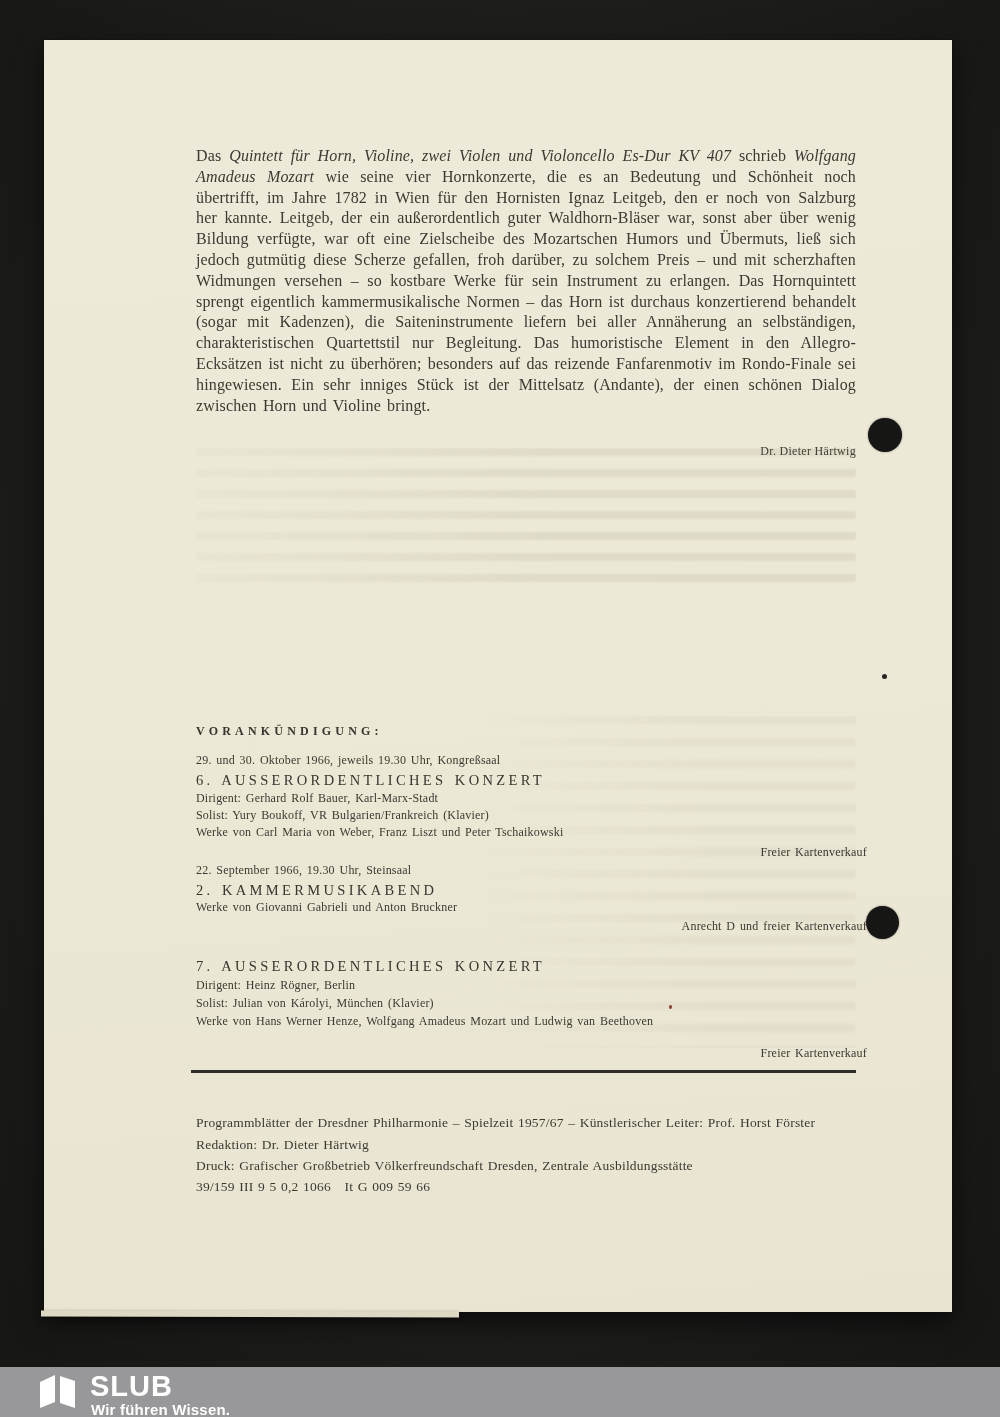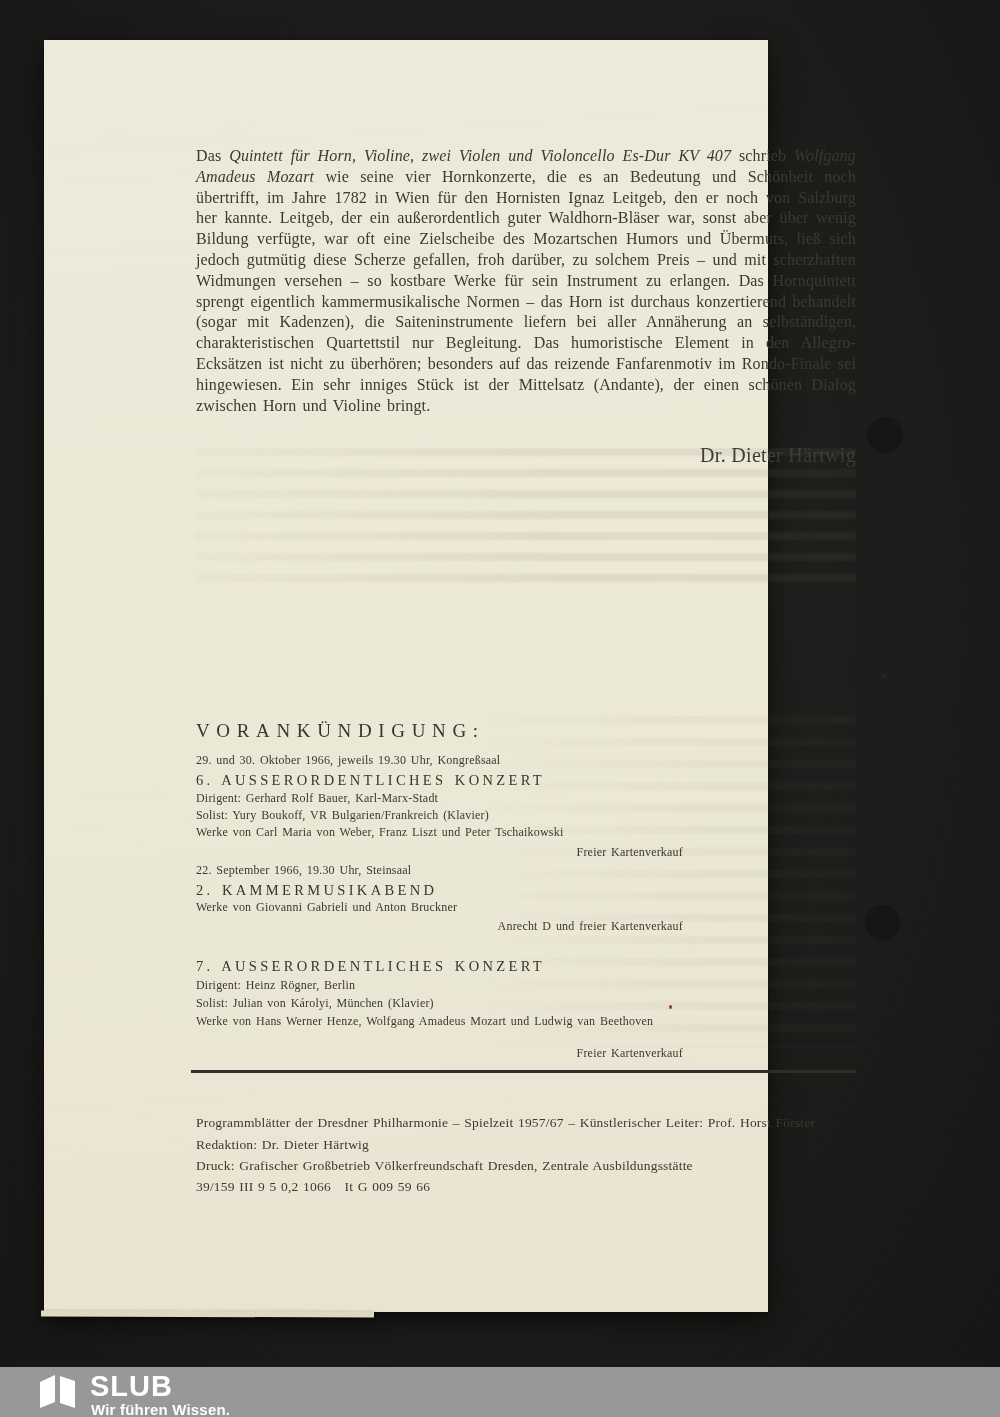--- a/index.html
+++ b/index.html
@@ -3,59 +3,60 @@
 <meta charset="utf-8">
 <style>
   html,body{margin:0;padding:0;}
   body{
     width:1000px;height:1417px;position:relative;overflow:hidden;
     background:radial-gradient(ellipse at 50% 42%, #242422 0%, #1b1b1a 68%, #161615 100%);
     font-family:"Liberation Serif","DejaVu Serif",serif;
   }
   
   .paper{
-    position:absolute;left:44px;top:40px;width:724px;height:1272px;
+    position:absolute;left:44px;top:40px;width:896px;height:1272px;
     background:linear-gradient(176deg,#edead9 0%,#ece8d6 55%,#e8e4d1 100%);
     box-shadow:0 0 1px rgba(0,0,0,.6), 0 10px 26px rgba(0,0,0,.6);
+    padding-left:12px;
   }
   .paper::after{ 
     content:"";position:absolute;left:-3px;bottom:-5px;width:46%;height:6px;
     background:#ddd8c4;transform:rotate(.15deg);box-shadow:0 2px 4px rgba(0,0,0,.5);
   }
   
   .program-note{
     position:absolute;left:152px;top:106px;width:660px;
     font-size:16px;line-height:20.8px;color:#3b3931;
     text-align:justify;word-spacing:2px;letter-spacing:.15px;margin:0;
   }
   .program-note i{font-style:italic;}
   .signature{
     position:absolute;left:152px;top:404px;width:660px;text-align:right;
-    font-size:20px;color:#3b3931;letter-spacing:.3px;
+    font-size:12px;color:#3b3931;letter-spacing:.3px;
   }
   
   .ghost{position:absolute;pointer-events:none;filter:blur(1px);}
   .ghost-a{
     left:152px;top:408px;width:660px;height:142px;opacity:.30;
     background:repeating-linear-gradient(to bottom, rgba(122,112,86,.38) 0 8px, rgba(122,112,86,0) 8px 21px);
     -webkit-mask:linear-gradient(to right, rgba(0,0,0,.25), #000 55%);
             mask:linear-gradient(to right, rgba(0,0,0,.25), #000 55%);
   }
   .ghost-b{
     left:430px;top:676px;width:382px;height:332px;opacity:.18;filter:blur(1.2px);
     background:repeating-linear-gradient(to bottom, rgba(122,112,86,.34) 0 8px, rgba(122,112,86,0) 8px 22px);
     -webkit-mask:linear-gradient(to right, transparent, #000 60%);
             mask:linear-gradient(to right, transparent, #000 60%);
   }
   
   .doc-line{
     position:absolute;left:152px;font-size:12px;line-height:18px;color:#3b3931;
     letter-spacing:.2px;word-spacing:1.5px;white-space:nowrap;
   }
-  .section-heading{font-size:19px;letter-spacing:.35em;color:#37352e;}
+  .section-heading{font-size:12px;letter-spacing:.35em;color:#37352e;font-weight:bold;}
   .title-line{font-size:14.5px;letter-spacing:.23em;color:#37352e;font-family:Liberation Serif, serif;}
   .right-line{left:auto;right:85px;text-align:center;}
   
   .rule{position:absolute;left:147px;top:1030px;width:665px;height:3px;background:#2e2d28;}
   .imprint-line{
     position:absolute;left:152px;font-size:13.5px;line-height:17px;color:#3b3931;
     letter-spacing:.2px;word-spacing:1px;white-space:pre;
   }
   
   .hole{position:absolute;border-radius:50%;background:#161614;box-shadow:0 0 2px rgba(0,0,0,.5);}

